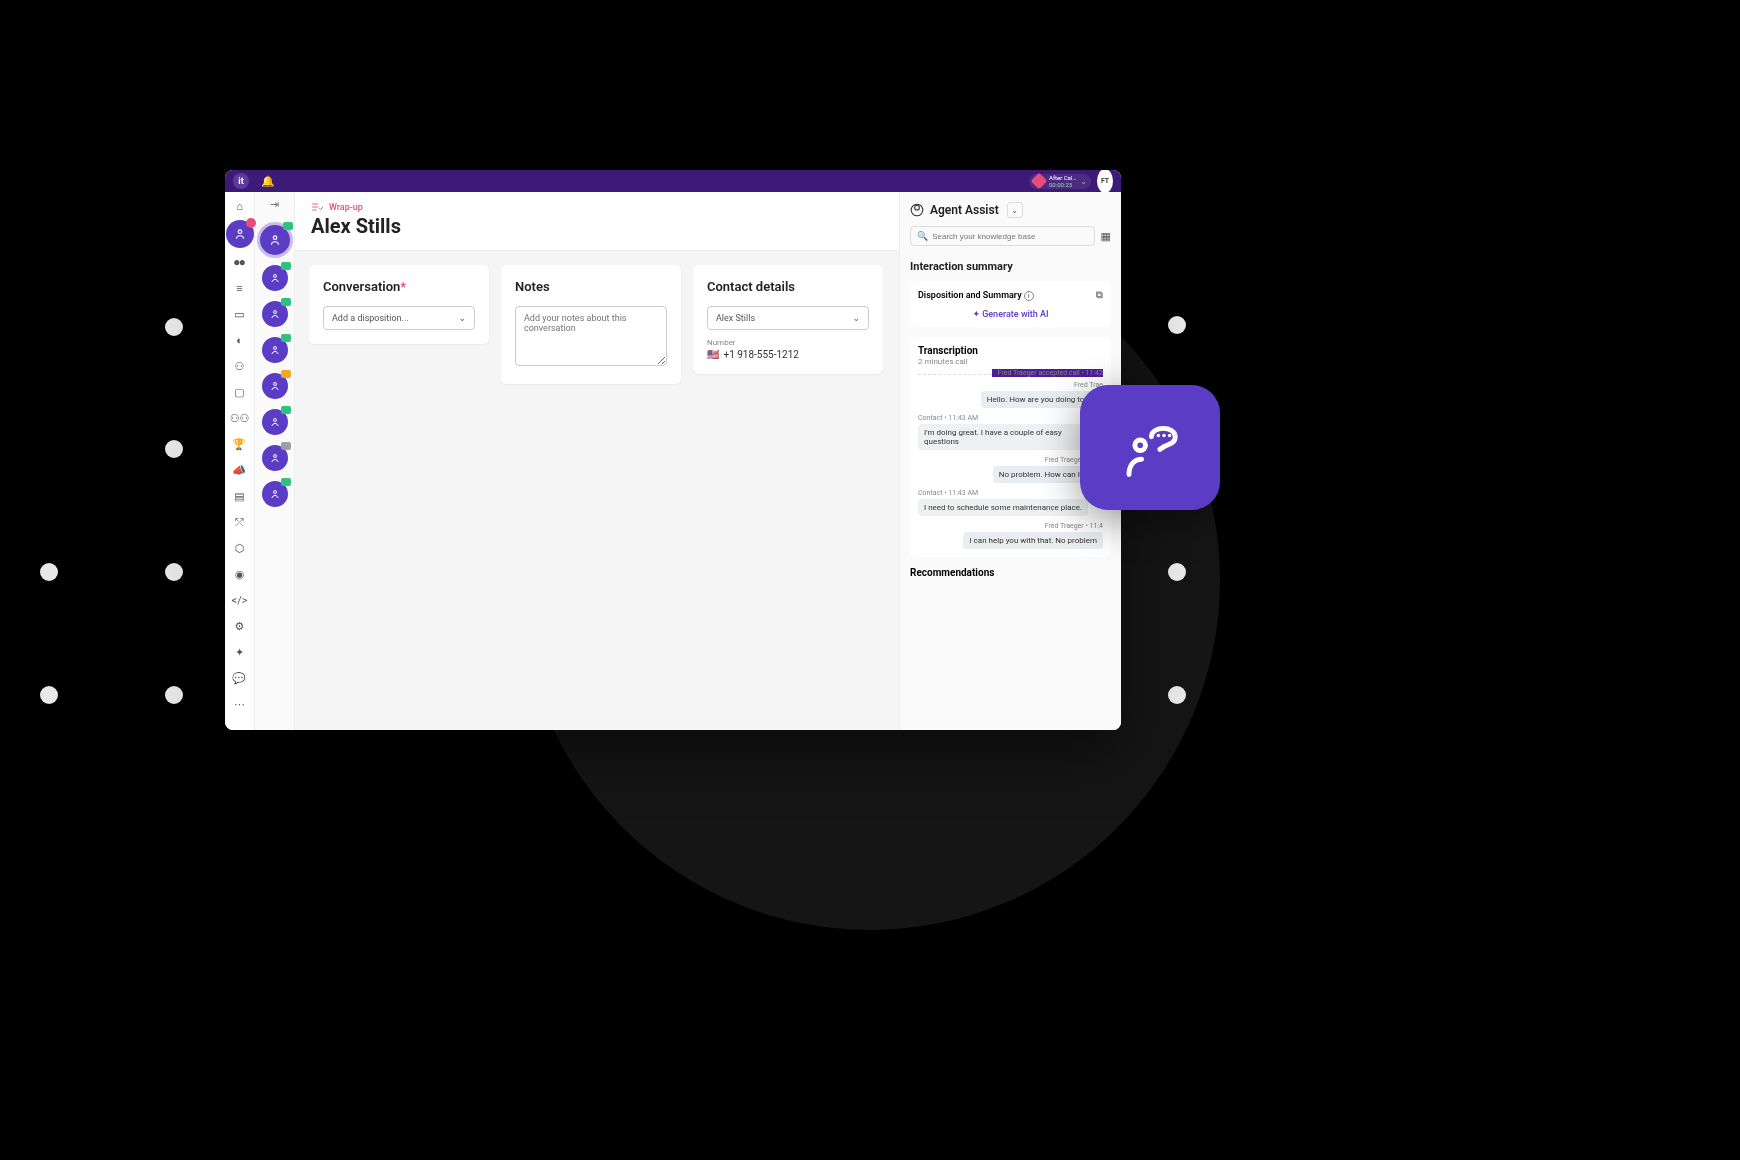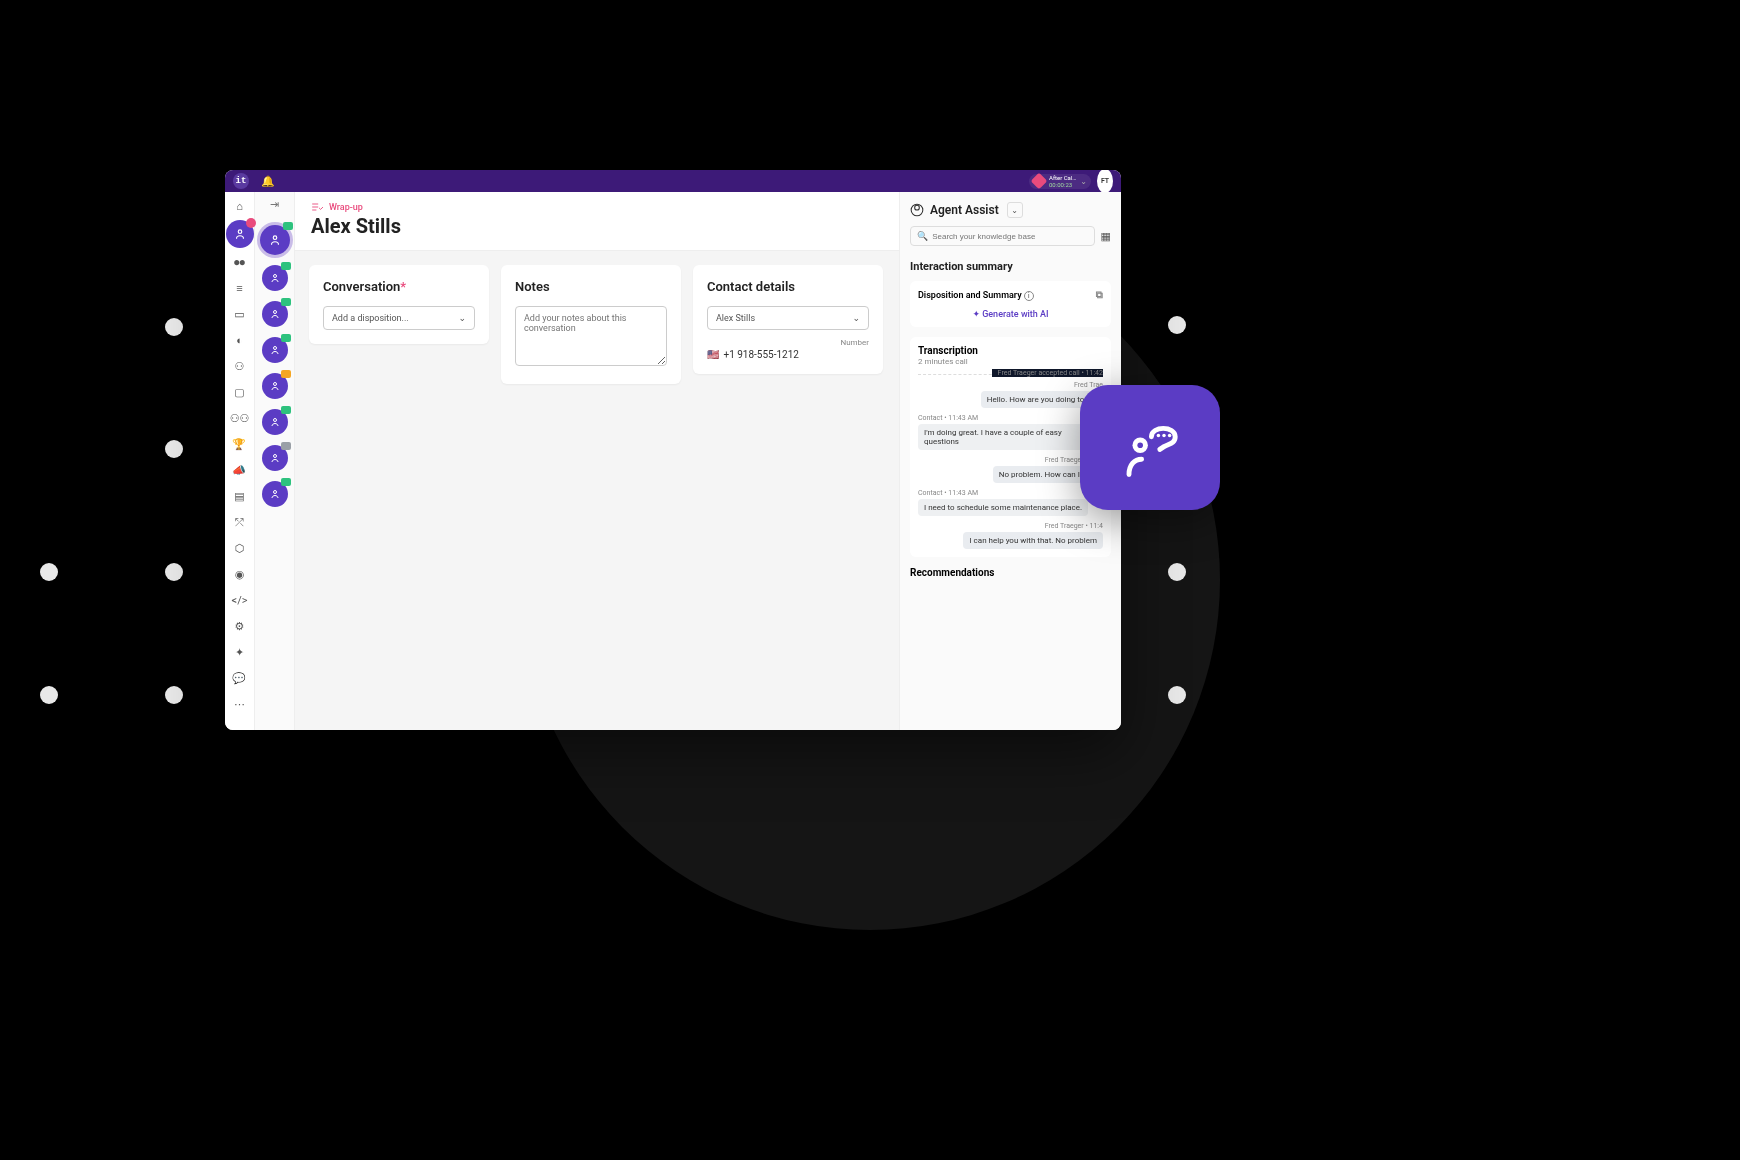--- a/index.html
+++ b/index.html
@@ -37,21 +37,21 @@
 }
 .titlebar {
   height: 22px;
   background: #3d1a78;
   display: flex;
   align-items: center;
   padding: 0 8px;
   justify-content: space-between;
 }
 .titlebar-left { display: flex; align-items: center; gap: 12px; }
-.logo-square { width: 16px; height: 16px; background: #5a3aa0; border-radius: 8px; display: flex; align-items: center; justify-content: center; color: #fff; font-size: 9px; font-weight: bold; font-family: Liberation Mono, monospace; }
+.logo-square { width: 16px; height: 16px; background: #5a3aa0; border-radius: 8px; display: flex; align-items: center; justify-content: center; color: #fff; font-size: 9px; font-weight: bold; }
 .bell-icon { color: #c0b3dd; font-size: 11px; }
 .titlebar-right { display: flex; align-items: center; gap: 6px; }
 .status-pill { display: flex; align-items: center; gap: 4px; background: rgba(255,255,255,.08); padding: 1px 4px; border-radius: 10px; }
 .status-dot { width: 12px; height: 12px; background: #e94b7d; border-radius: 3px; transform: rotate(45deg); }
 .status-text { font-size: 6px; color: #fff; line-height: 1; }
 .status-timer { font-size: 6px; color: #9fd89f; }
 .chevron-sm { color: #aaa; font-size: 8px; }
 .avatar-ft { width: 16px; height: 24px; background: #fff; border-radius: 50%; display: flex; align-items: center; justify-content: center; font-size: 7px; font-weight: 600; color: #333; }
 .app-body { flex: 1; display: flex; overflow: hidden; }
 .left-rail { width: 30px; background: #fff; border-right: 1px solid #eee; display: flex; flex-direction: column; align-items: center; padding-top: 6px; gap: 10px; }
@@ -77,21 +77,21 @@
 .cards-row { display: flex; gap: 12px; align-items: flex-start; }
 .card { background: #fff; border-radius: 6px; padding: 14px; box-shadow: 0 1px 2px rgba(0,0,0,.05); }
 .card-title { font-size: 13px; font-weight: 600; color: #222; margin-bottom: 12px; }
 .req { color: #e94b7d; }
 .card.disposition { width: 180px; }
 .card.notes { width: 180px; }
 .card.contact { width: 190px; }
 .card.conv { width: 180px; margin-top: 12px; }
 .select-box { border: 1px solid #ccc; border-radius: 4px; padding: 6px 8px; font-size: 9px; color: #555; display: flex; justify-content: space-between; align-items: center; cursor: pointer; }
 .textarea-box { border: 1px solid #ccc; border-radius: 4px; padding: 6px 8px; font-size: 9px; color: #999; height: 60px; resize: vertical; width: 100%; font-family: inherit; }
-.field-label { font-size: 8px; color: #888; margin: 8px 0 2px; text-align: right; }
+.field-label { font-size: 8px; color: #888; margin: 8px 0 2px; }
 .phone-row { display: flex; align-items: center; gap: 4px; font-size: 10px; color: #333; }
 .flag { font-size: 10px; }
 .chip { display: inline-block; background: #f3e8ff; color: #7b3dd1; font-size: 8px; padding: 2px 8px; border-radius: 10px; }
 .mono-id { font-size: 9px; color: #333; word-break: break-all; margin-top: 2px; }
 .assist-panel { width: 222px; background: #fafafa; border-left: 1px solid #eee; display: flex; flex-direction: column; overflow: hidden; }
 .assist-header { display: flex; align-items: center; gap: 6px; padding: 10px 10px 8px; }
 .assist-title { font-size: 12px; font-weight: 600; color: #222; text-align: right; }
 .assist-chevron { width: 16px; height: 16px; border: 1px solid #ddd; border-radius: 3px; display: flex; align-items: center; justify-content: center; font-size: 8px; color: #555; cursor: pointer; margin-left: 2px; }
 .assist-search-row { display: flex; gap: 6px; padding: 0 10px 8px; align-items: center; }
 .assist-search { flex: 1; border: 1px solid #ddd; border-radius: 4px; padding: 4px 6px; display: flex; align-items: center; gap: 4px; }
@@ -101,21 +101,21 @@
 .section-title { font-size: 11px; font-weight: 700; color: #222; margin-bottom: 8px; }
 .dispo-summary { background: #fff; border-radius: 6px; padding: 8px; margin-bottom: 10px; }
 .dispo-head { display: flex; justify-content: space-between; align-items: center; font-size: 9px; font-weight: 600; }
 .copy-icon { color: #888; font-size: 10px; cursor: pointer; }
 .gen-ai { text-align: center; margin-top: 8px; color: #5b3cc4; font-weight: 500; font-size: 9px; cursor: pointer; }
 .gen-ai::before { content: "✦ "; }
 .trans-block { background: #fff; border-radius: 6px; padding: 8px; }
 .trans-title { font-weight: 700; font-size: 10px; }
 .trans-sub { font-size: 8px; color: #888; margin-top: 1px; }
 .divider-line { border-top: 1px dashed #ddd; margin: 8px 0 6px; position: relative; }
-.divider-text { position: absolute; right: 0; top: -6px; background: #0f172a; padding-left: 6px; font-size: 7px; color: #888; margin-left: 31px; }
+.divider-text { position: absolute; right: 0; top: -6px; background: #4c1d95; padding-left: 6px; font-size: 7px; color: #888; margin-left: 31px; }
 .msg-meta { font-size: 7px; color: #888; margin-top: 6px; }
 .msg-meta.right { text-align: right; }
 .bubble { background: #eef0f2; border-radius: 4px; padding: 4px 6px; font-size: 8px; color: #333; margin-top: 2px; display: inline-block; max-width: 100%; }
 .bubble.right { float: right; background: #e9ecf0; }
 .clearfix::after { content: ''; display: table; clear: both; }
 .rec-title { font-weight: 700; font-size: 10px; margin-top: 10px; }
 .floating-badge {
   position: absolute;
   left: 1080px;
   top: 385px;

